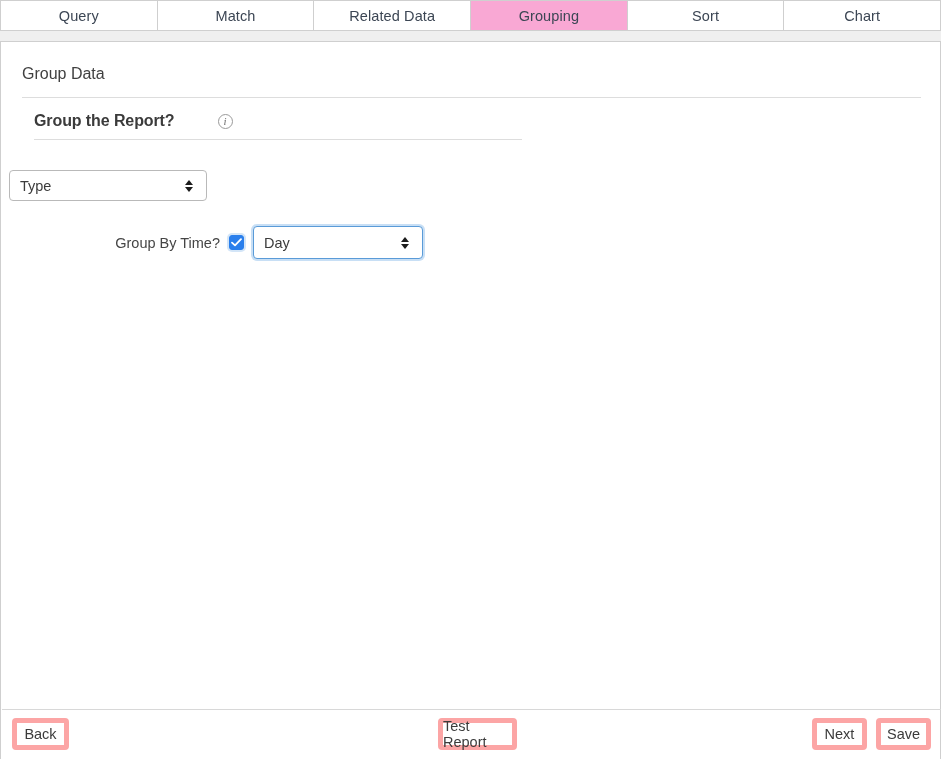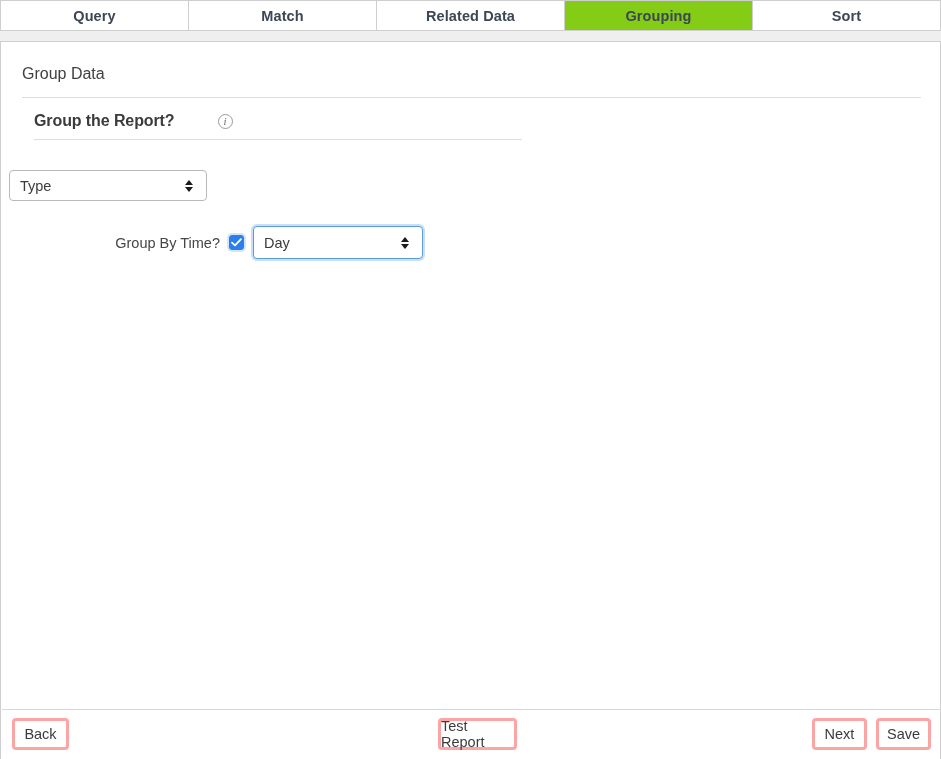--- a/index.html
+++ b/index.html
@@ -16,21 +16,20 @@
     overflow: hidden;
   }
 
   
   .tabstrip {
     display: flex;
     width: 941px;
     height: 22px;
     background: #efefef;
     box-sizing: border-box;
-    font-weight: bold;
   }
   .tab {
     flex: 1 1 0;
     display: flex;
     align-items: center;
     justify-content: center;
     height: 31px;
     box-sizing: border-box;
     background: #ffffff;
     border: 1px solid #cfcfcf;
@@ -38,21 +37,21 @@
     font-size: 14.5px;
     color: #3c4654;
     letter-spacing: 0.1px;
     cursor: pointer;
     user-select: none;
   }
   .tab:last-child {
     border-right: 1px solid #cfcfcf;
   }
   .tab.active {
-    background: #84cc16;
+    background: #f9a8d4;
     color: #3c4654;
   }
 
   
   .panel {
     position: absolute;
     left: 0;
     top: 41px;
     width: 941px;
     height: 718px;
@@ -226,21 +225,21 @@
     top: 667px;
     width: 939px;
     height: 1px;
     background: #d8d8d8;
   }
   .btn {
     position: absolute;
     box-sizing: border-box;
     height: 32px;
     background: #ffffff;
-    border: 3px solid #fca5a5;
+    border: 5px solid #fca5a5;
     border-radius: 4px;
     display: flex;
     align-items: center;
     justify-content: center;
     font-size: 14.5px;
     color: #3b3b3b;
     cursor: pointer;
     user-select: none;
   }
   .btn-back       { left: 11px;  top: 676px; width: 57px;  }
@@ -259,20 +258,23 @@
     <span>Match</span>
   </div>
   <div class="tab">
     <span>Related Data</span>
   </div>
   <div class="tab active">
     <span>Grouping</span>
   </div>
   <div class="tab">
     <span>Sort</span>
+  </div>
+  <div class="tab">
+    <span>Chart</span>
   </div>
 </div>
 
 <div class="panel">
   <div class="panel-inner">
 
     <div class="section-title">Group Data</div>
     <div class="section-rule"></div>
 
     <div class="sub-title-row">

